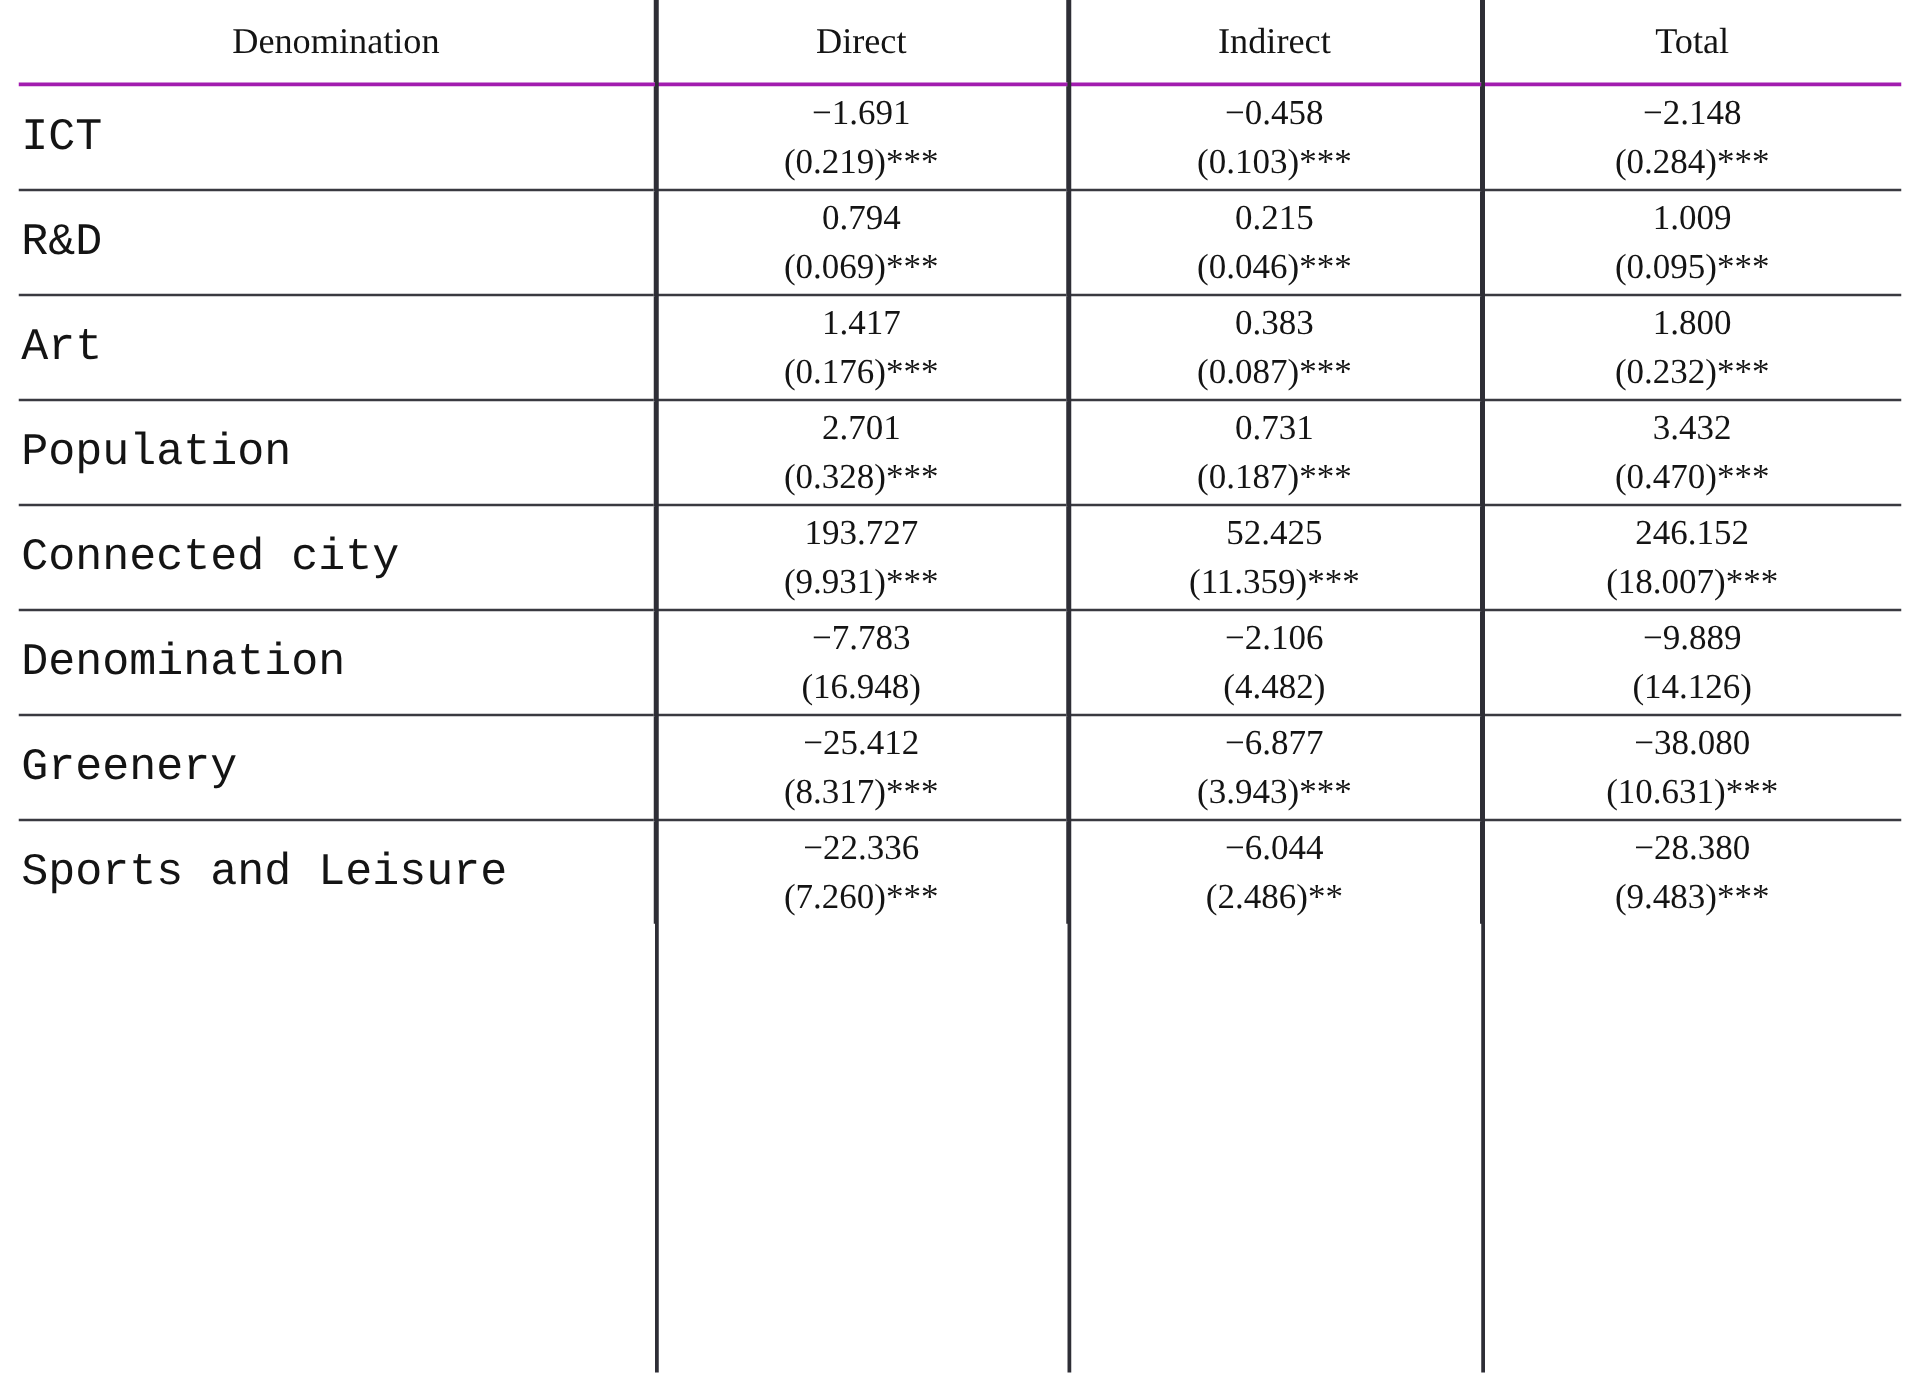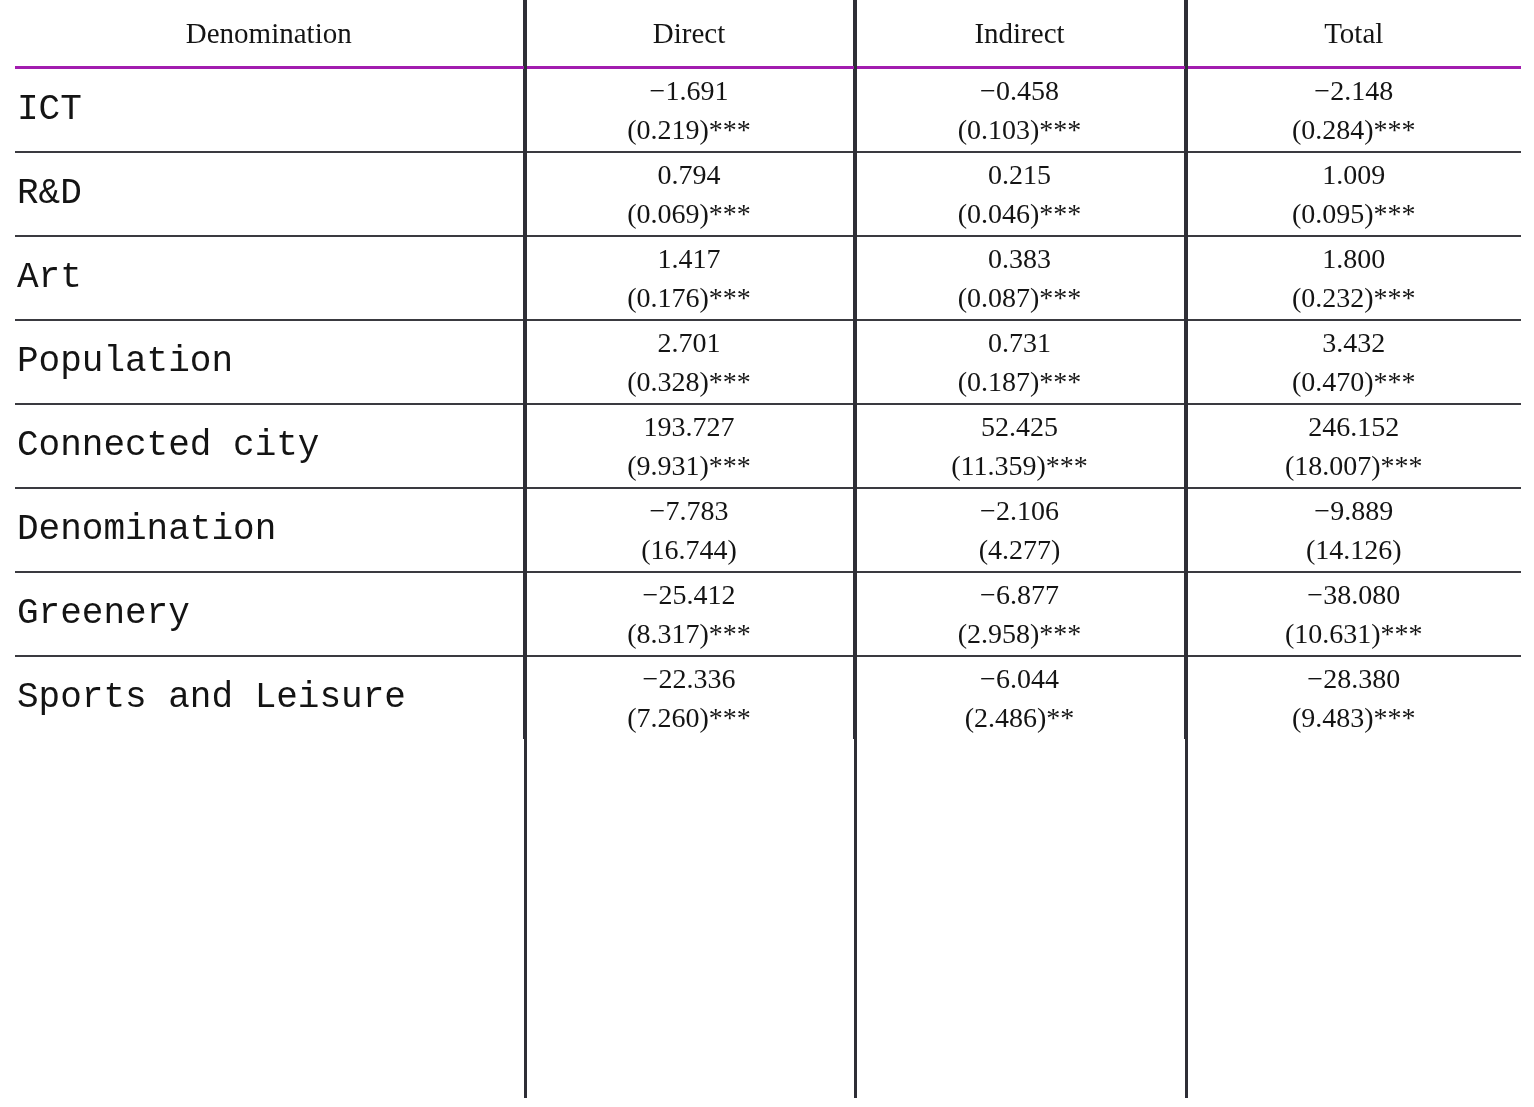--- a/index.html
+++ b/index.html
@@ -197,40 +197,40 @@
           </td>
           <td class="num sep">
             <span class="coef">246.152</span>
             <span class="se">(18.007)***</span>
           </td>
         </tr>
         <tr>
           <td class="row-label">Denomination</td>
           <td class="num sep">
             <span class="coef">−7.783</span>
-            <span class="se">(16.744)</span>
+            <span class="se">(16.948)</span>
           </td>
           <td class="num sep">
             <span class="coef">−2.106</span>
-            <span class="se">(4.277)</span>
+            <span class="se">(4.482)</span>
           </td>
           <td class="num sep">
             <span class="coef">−9.889</span>
             <span class="se">(14.126)</span>
           </td>
         </tr>
         <tr>
           <td class="row-label">Greenery</td>
           <td class="num sep">
             <span class="coef">−25.412</span>
             <span class="se">(8.317)***</span>
           </td>
           <td class="num sep">
             <span class="coef">−6.877</span>
-            <span class="se">(2.958)***</span>
+            <span class="se">(3.943)***</span>
           </td>
           <td class="num sep">
             <span class="coef">−38.080</span>
             <span class="se">(10.631)***</span>
           </td>
         </tr>
         <tr>
           <td class="row-label">Sports and Leisure</td>
           <td class="num sep">
             <span class="coef">−22.336</span>

